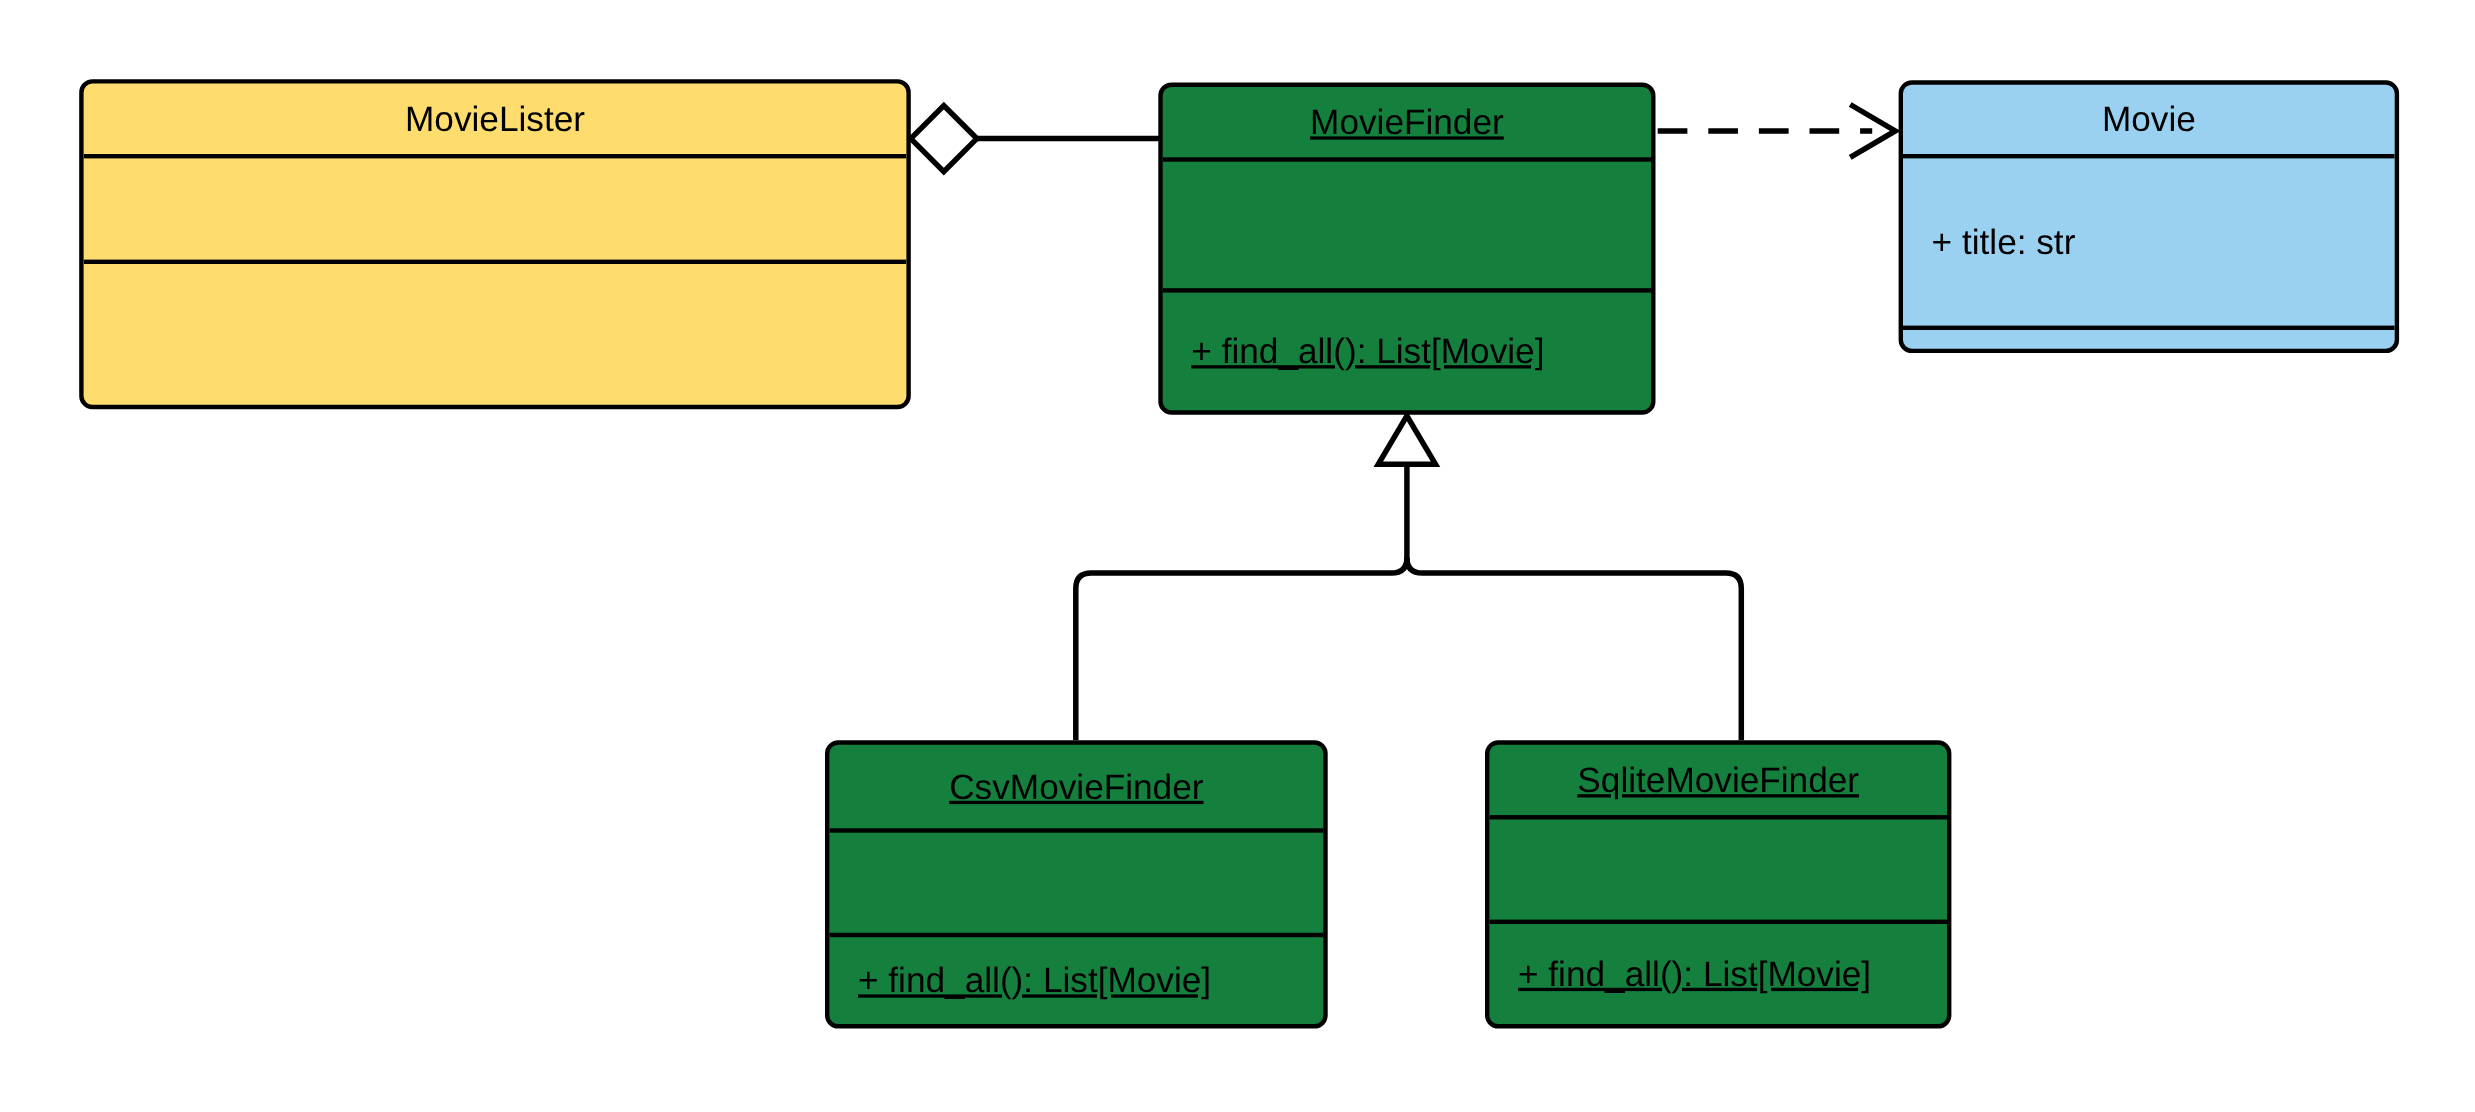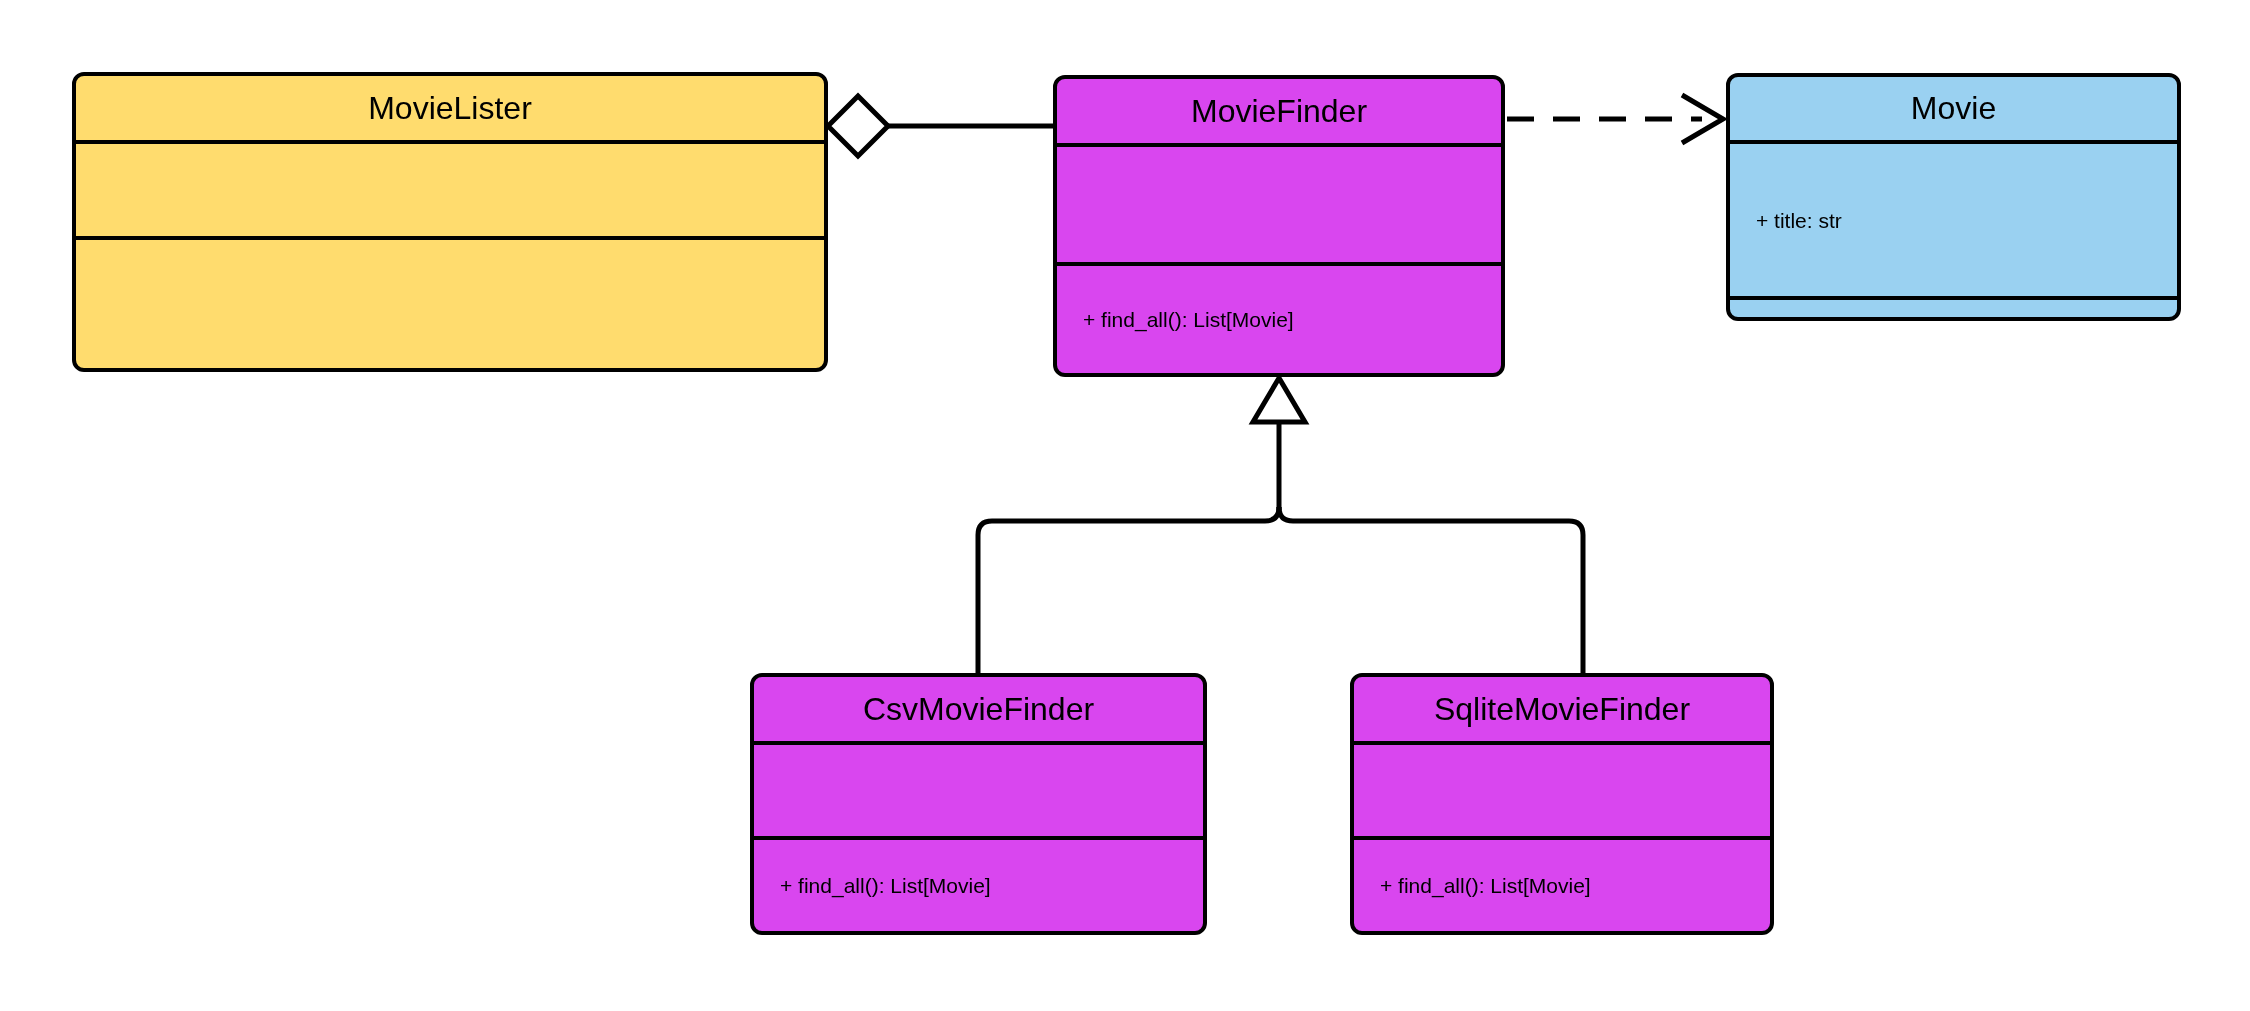--- a/index.html
+++ b/index.html
@@ -20,59 +20,59 @@
   .uml-class {
     position: absolute;
     display: flex;
     flex-direction: column;
     box-sizing: border-box;
     border: 4px solid #000000;
     border-radius: 12px;
     overflow: hidden;
   }
   .c-yellow { background: #FFDC6E; }
-  .c-green  { background: #d946ef; }
+  .c-green  { background: #15803d; text-decoration: underline; }
   .c-blue   { background: #9AD1F1; }
   .uml-title {
     display: flex;
     align-items: center;
     justify-content: center;
     border-bottom: 4px solid #000000;
     font-size: 32px;
     flex: 0 0 auto;
     box-sizing: border-box;
   }
   .uml-section {
     display: flex;
     flex-direction: column;
     justify-content: center;
     padding-left: 26px;
     padding-right: 8px;
-    font-size: 21px;
+    font-size: 32px;
     box-sizing: border-box;
   }
   .uml-attrs { border-bottom: 4px solid #000000; flex: 0 0 auto; }
   .uml-methods { flex: 1 1 auto; }
   .uml-line { line-height: 41px; white-space: nowrap; }
 
   
   #box-movielister { left: 72px;   top: 72px;  width: 756px; height: 300px; }
   #box-movielister .uml-title { height: 68px; }
   #box-movielister .uml-attrs { height: 96px; }
 
   #box-moviefinder { left: 1053px; top: 75px;  width: 452px; height: 302px; }
   #box-moviefinder .uml-title { height: 68px; }
   #box-moviefinder .uml-attrs { height: 119px; }
 
   #box-movie       { left: 1726px; top: 73px;  width: 455px; height: 248px; }
   #box-movie .uml-title { height: 67px; }
   #box-movie .uml-attrs { height: 156px; }
 
   #box-csv         { left: 750px;  top: 673px; width: 457px; height: 262px; }
-  #box-csv .uml-title { height: 68px; align-items: center; }
+  #box-csv .uml-title { height: 80px; align-items: center; }
   #box-csv .uml-attrs { height: 95px; }
 
   #box-sqlite      { left: 1350px; top: 673px; width: 424px; height: 262px; }
   #box-sqlite .uml-title { height: 68px; }
   #box-sqlite .uml-attrs { height: 95px; }
 
   .connector { stroke: #000000; stroke-width: 5; }
 </style>
 </head>
 <body>

